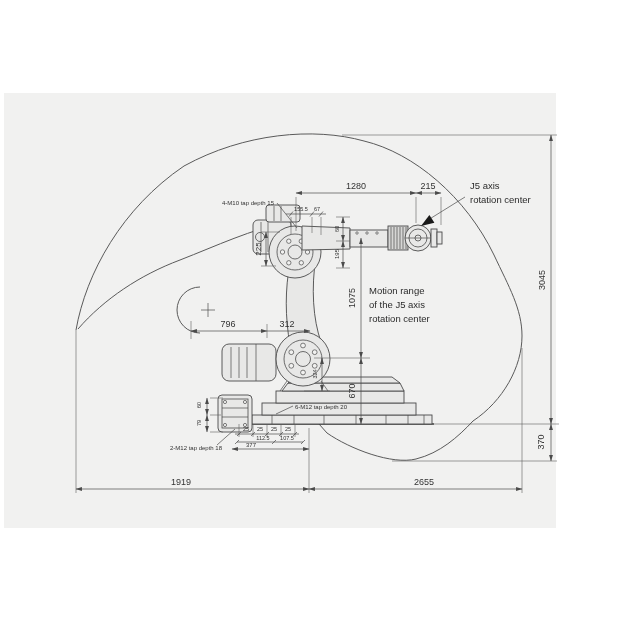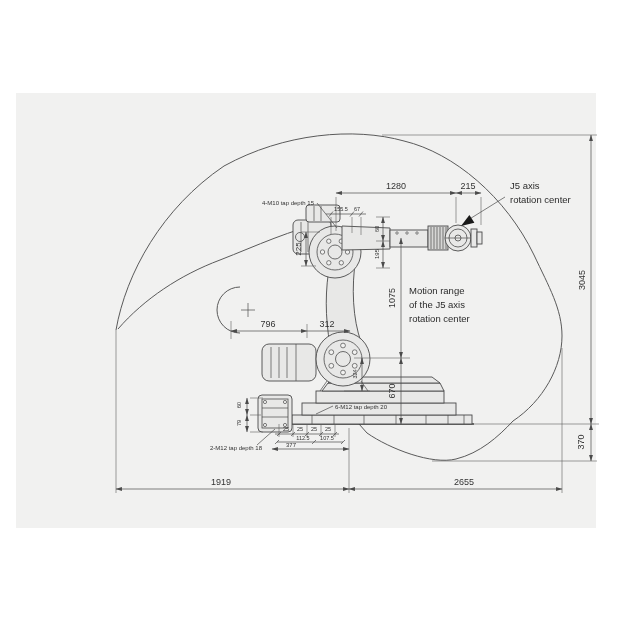--- a/index.html
+++ b/index.html
@@ -1,23 +1,22 @@
 <!DOCTYPE html>
 <html><head>
 <meta charset="utf-8">
 <style>
   html,body{margin:0;padding:0;}
   body{
     width:620px;height:620px;background:#ffffff;position:relative;overflow:hidden;
     font-family:"Liberation Sans",sans-serif;
   }
   .panel{
-    position:absolute;left:16px;top:93px;width:552px;height:435px;
+    position:absolute;left:4px;top:93px;width:552px;height:435px;
     background:#f1f1f0;
-    padding-left:28px;
   }
   svg{display:block;}
   svg text{
     font-family:"Liberation Sans",sans-serif;
     fill:#333333;
   }
   .t9{font-size:9px;}
   .t8{font-size:8px;}
   .t6{font-size:6px;}
   .t55{font-size:5.5px;}

